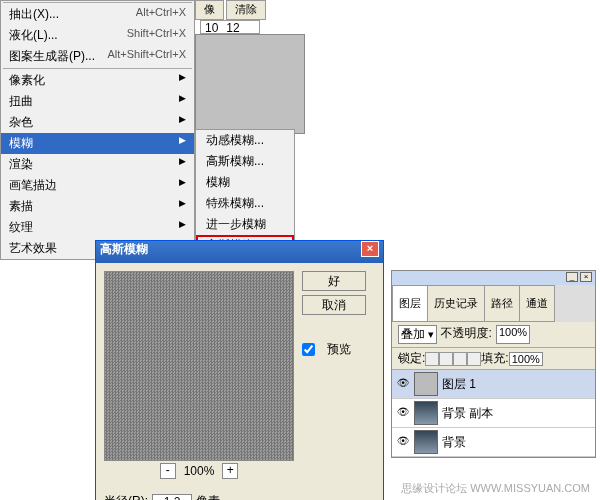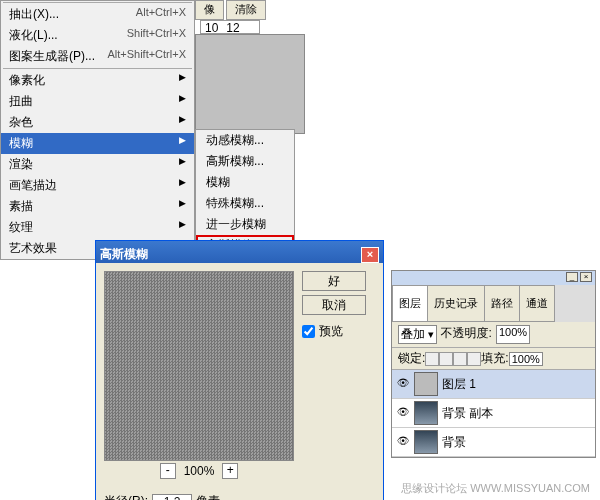--- a/index.html
+++ b/index.html
@@ -11,30 +11,30 @@
 .menu-item.highlighted{background:#316ac5;color:#fff}
 .shortcut{color:#555;font-size:11px}
 .toolbar{position:absolute;left:195px;top:0;height:20px;display:flex;gap:2px}
 .tb-btn{background:#ece9d8;border:1px solid #999;padding:1px 8px;font-size:11px}
 .ruler{position:absolute;left:200px;top:20px;height:14px;width:60px;background:#fff;border:1px solid #999;font-size:9px;display:flex;align-items:flex-start;gap:8px;padding:0 4px}
 .canvas-area{position:absolute;left:195px;top:34px;width:110px;height:100px;background:#c0c0c0;border:1px solid #888}
 .submenu{position:absolute;left:195px;top:129px;width:100px;background:#f0f0f0;border:1px solid #999}
 .submenu .menu-item{padding:2px 10px}
 .submenu .hl{border:2px solid #d00;padding:0 8px}
 .dialog{position:absolute;left:95px;top:240px;width:289px;background:#ece9d8;border:1px solid #0054e3}
-.titlebar{height:22px;background:linear-gradient(#3b78ce,#2961b8);color:#fff;display:flex;align-items:flex-end;justify-content:space-between;padding:0 4px;font-size:12px;font-weight:bold}
+.titlebar{height:22px;background:linear-gradient(#3b78ce,#2961b8);color:#fff;display:flex;align-items:flex-start;justify-content:space-between;padding:0 4px;font-size:12px;font-weight:bold}
 .close-btn{width:18px;height:16px;background:#e35b4e;border:1px solid #fff;color:#fff;text-align:center;line-height:12px;font-weight:bold;font-size:11px}
 .dialog-body{padding:8px;display:flex;gap:8px}
 .preview{width:190px;height:190px;background:#fff;border:1px solid #888;overflow:hidden}
 .noise{width:100%;height:100%;background:#888;background-image:repeating-conic-gradient(#777 0% 25%,#999 0% 50%);background-size:3px 3px;filter:contrast(1.2)}
 .zoom-row{display:flex;align-items:center;justify-content:center;gap:8px;margin-top:2px}
 .zoom-btn{width:16px;height:16px;border:1px solid #888;background:#fff;text-align:center;line-height:12px}
 .right-col{display:flex;flex-direction:column;gap:4px}
 .btn{width:64px;height:20px;background:#ece9d8;border:1px solid #888;text-align:center;line-height:18px}
-.checkbox-row{display:flex;align-items:center;gap:4px;margin-top:4px}
+.checkbox-row{display:flex;align-items:center;gap:12px;margin-top:22px}
 .radius-row{display:flex;align-items:center;gap:4px;margin:6px 0 2px 8px}
 .radius-input{width:40px;height:16px;border:1px solid #888;background:#fff;padding:0 2px;text-align:center}
 .layers-panel{position:absolute;left:391px;top:270px;width:205px;background:#ece9d8;border:1px solid #888}
 .panel-top{height:14px;background:#c8d8f0;display:flex;justify-content:flex-end;gap:2px;padding:1px 3px}
 .mini-btn{width:12px;height:10px;border:1px solid #666;background:#ece9d8;font-size:8px;text-align:center;line-height:8px}
 .tabs{display:flex;background:#ddd}
 .tab{padding:10px 6px;font-size:11px;border:1px solid #999;background:#ece9d8;margin-right:-1px}
 .tab.active{background:#fff}
 .opts{padding:3px 6px;display:flex;gap:4px;border-bottom:1px solid #aaa;font-size:11px}
 .select{border:1px solid #888;background:#fff;padding:0 2px;font-size:11px}

